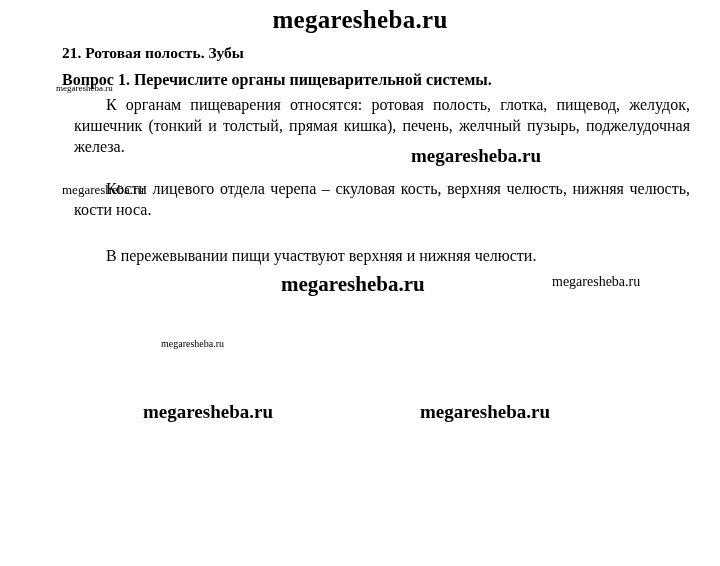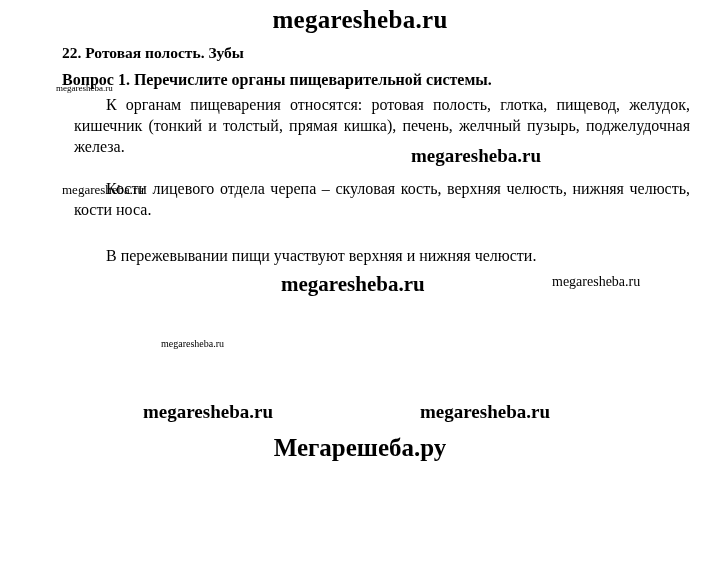--- a/index.html
+++ b/index.html
@@ -100,21 +100,21 @@
 </style>
 </head>
 <body>
 
 <div class="page">
 
   <div class="top-brand">megaresheba.ru</div>
 
   <div class="content">
 
-    <div class="heading">22. Ротовая полость. Зубы</div>
+    <div class="heading">21. Ротовая полость. Зубы</div>
 
     <div class="q">Вопрос 1. Перечислите органы пищеварительной системы.</div>
     <div class="a">К органам пищеварения относятся: ротовая полость, глотка, пищевод, желудок, кишечник (тонкий и толстый, прямая кишка), печень, желчный пузырь, поджелудочная железа.</div>
 
     <div class="spacer-md"></div>
 
     <div class="a">Кости лицевого отдела черепа – скуловая кость, верхняя челюсть, нижняя челюсть, кости носа.</div>
 
     <div class="spacer-lg"></div>
 
@@ -127,15 +127,14 @@
 
   <div class="wm wm-plain wm-w1">megaresheba.ru</div>
   <div class="wm wm-bold wm-w2">megaresheba.ru</div>
   <div class="wm wm-plain wm-w3">megaresheba.ru</div>
   <div class="wm wm-bold wm-w4">megaresheba.ru</div>
   <div class="wm wm-plain wm-w5">megaresheba.ru</div>
   <div class="wm wm-plain wm-w6">megaresheba.ru</div>
   <div class="wm wm-bold wm-w7">megaresheba.ru</div>
   <div class="wm wm-bold wm-w8">megaresheba.ru</div>
 
-  <div class="bottom-brand">Мегарешеба.ру</div>
 
 </div>
 
 </body></html>

